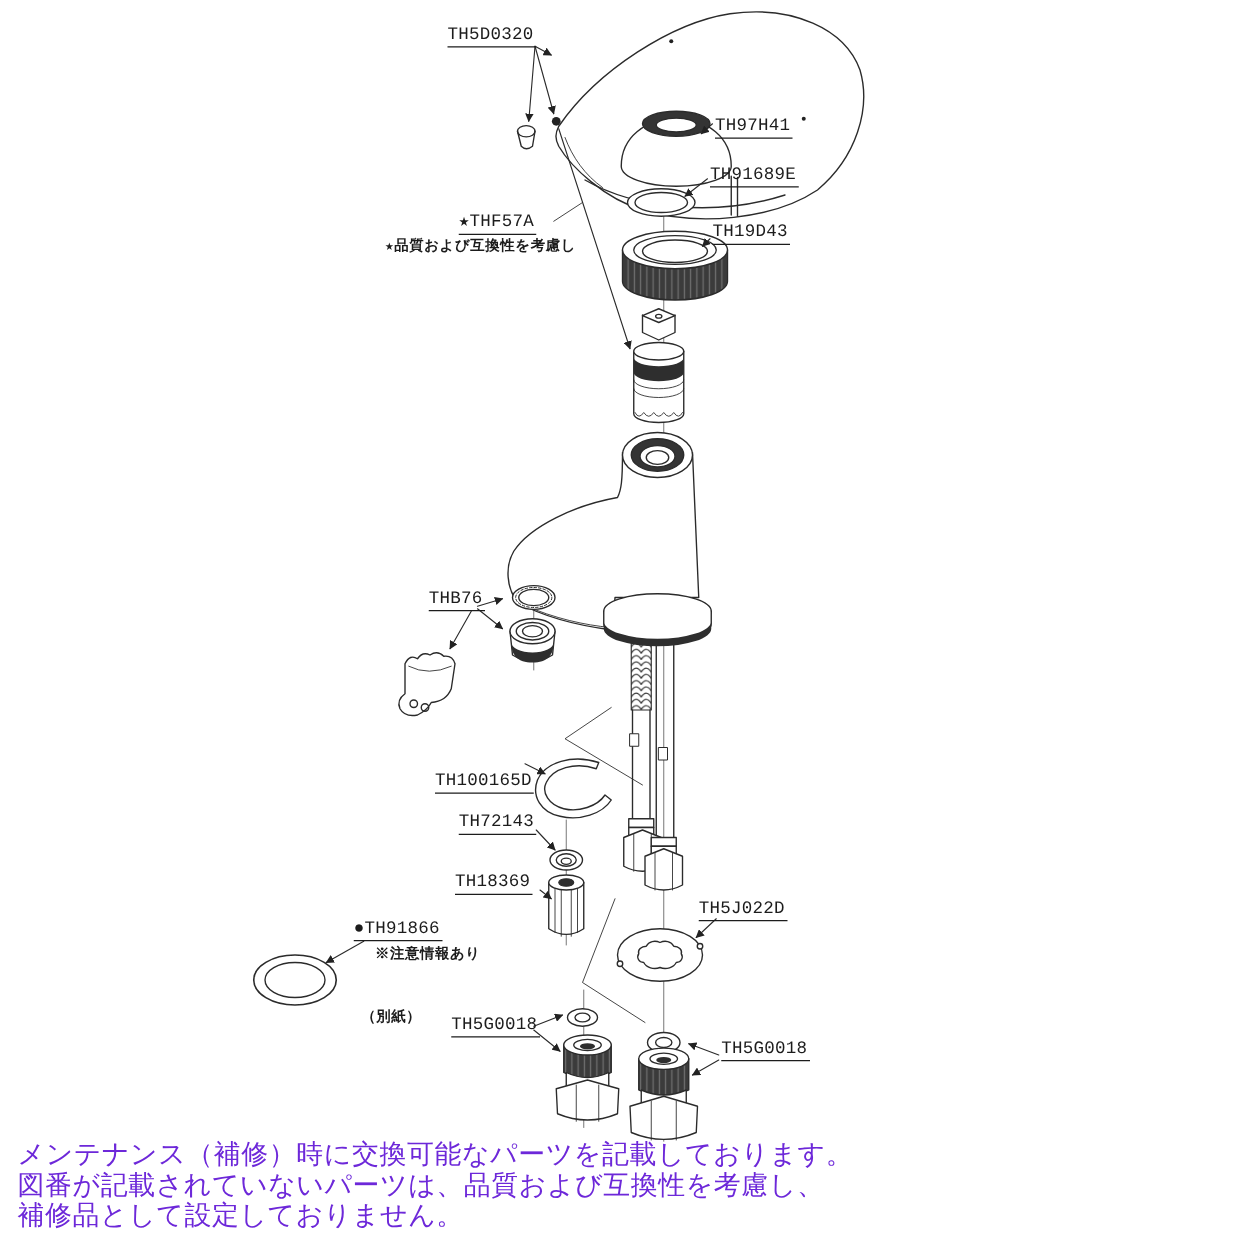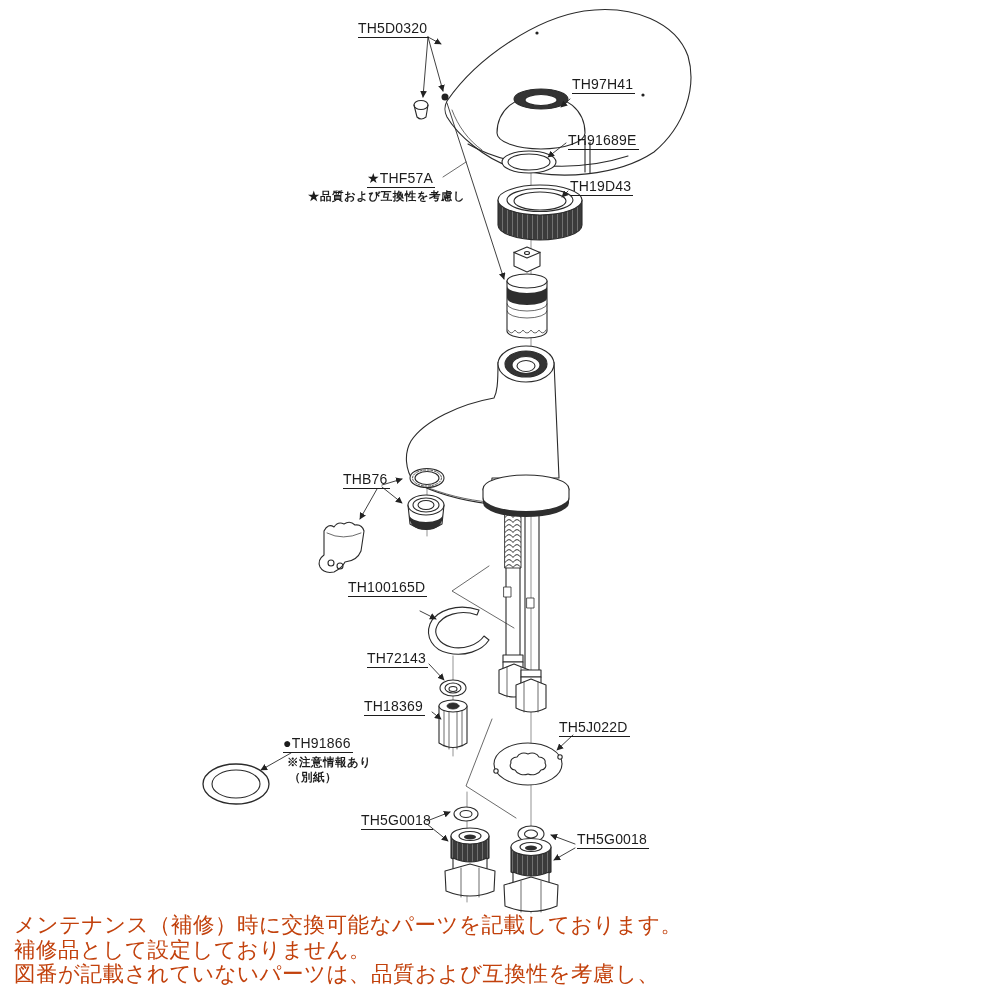--- a/index.html
+++ b/index.html
@@ -1,33 +1,33 @@
 <!DOCTYPE html>
 <html><head>
 <meta charset="utf-8">
 <style>
   html,body{margin:0;padding:0;background:#fff;}
   .stage{position:relative;width:1000px;height:1000px;background:#fff;overflow:hidden;
-         font-family:Liberation Sans, sans-serif;color:#1c1c1c;}
+         font-family:Liberation Mono, monospace;color:#1c1c1c;}
   .stage svg{position:absolute;left:0;top:0;}
   
   svg path,svg ellipse,svg circle,svg rect,svg line{
     stroke:#2b2b2b;stroke-width:1.1;fill:none;stroke-linecap:round;stroke-linejoin:round;}
   svg .w{fill:#ffffff;}
   svg .d{fill:#343434;}
   svg .dd{fill:#2e2e2e;stroke:none;}
   svg .ld{stroke-width:0.9;}
   svg .thin{stroke-width:0.7;}
   svg .ax{stroke:#4a4a4a;stroke-width:0.6;}
   svg .dash{stroke-dasharray:2,1.6;stroke-width:0.8;}
   .lbl{position:absolute;font-size:14px;line-height:1.05;letter-spacing:0.2px;font-weight:500;
        border-bottom:1.3px solid #1c1c1c;padding:0 2px 1px 0;white-space:nowrap;}
   .note{position:absolute;font-size:11.5px;font-weight:700;white-space:nowrap;letter-spacing:0.5px;}
   .footer{position:absolute;left:14px;top:913px;font-size:21.5px;line-height:24.5px;
-          font-weight:500;letter-spacing:0.5px;color:#c2410c;}
+          font-weight:500;letter-spacing:0.5px;color:#6d28d9;}
 </style>
 </head>
 <body>
 
 <div class="stage">
 
   <svg width="1000" height="1000" viewBox="0 0 1000 1000">
     <defs>
       <marker id="arr" viewBox="0 0 10 10" refX="9" refY="5" markerWidth="7.5" markerHeight="7.5" orient="auto">
         <path d="M0,0 L10,5 L0,10 Z" style="fill:#222;stroke:none"></path>
@@ -218,35 +218,35 @@
       <path class="ld" d="M291,753 L261,770" marker-end="url(#arr)"></path>
       <path class="ld" d="M573,735 L557,750" marker-end="url(#arr)"></path>
       <path class="ld" d="M427,821 L450,812" marker-end="url(#arr)"></path>
       <path class="ld" d="M427,824 L448,841" marker-end="url(#arr)"></path>
       <path class="ld" d="M575,844 L551,835" marker-end="url(#arr)"></path>
       <path class="ld" d="M575,848 L554,860" marker-end="url(#arr)"></path>
     </g>
   </svg>
 
   <div class="lbl" style="left:358px;top:21px">TH5D0320</div>
-  <div class="lbl" style="left:572px;top:77px">TH97H41</div>
+  <div class="lbl" style="left:572px;top:94px">TH97H41</div>
   <div class="lbl" style="left:568px;top:133px">TH91689E</div>
   <div class="lbl" style="left:570px;top:179px">TH19D43</div>
   <div class="lbl" style="left:367px;top:171px">★THF57A</div>
   <div class="note" style="left:308px;top:189px">★品質および互換性を考慮し</div>
   <div class="lbl" style="left:343px;top:472px">THB76</div>
-  <div class="lbl" style="left:348px;top:580px">TH100165D</div>
+  <div class="lbl" style="left:348px;top:618px">TH100165D</div>
   <div class="lbl" style="left:367px;top:651px">TH72143</div>
   <div class="lbl" style="left:364px;top:699px">TH18369</div>
   <div class="lbl" style="left:283px;top:736px">●TH91866</div>
-  <div class="note" style="left:287px;top:755px">※注意情報あり</div>
-  <div class="note" style="left:289px;top:770px">（別紙）</div>
+  <div class="note" style="left:300px;top:755px">※注意情報あり</div>
+  <div class="note" style="left:289px;top:806px">（別紙）</div>
   <div class="lbl" style="left:559px;top:720px">TH5J022D</div>
   <div class="lbl" style="left:361px;top:813px">TH5G0018</div>
   <div class="lbl" style="left:577px;top:832px">TH5G0018</div>
 
   <div class="footer">
     <div>メンテナンス（補修）時に交換可能なパーツを記載しております。</div>
+    <div>図番が記載されていないパーツは、品質および互換性を考慮し、</div>
     <div>補修品として設定しておりません。</div>
-    <div>図番が記載されていないパーツは、品質および互換性を考慮し、</div>
   </div>
 
 </div>
 
 </body></html>

